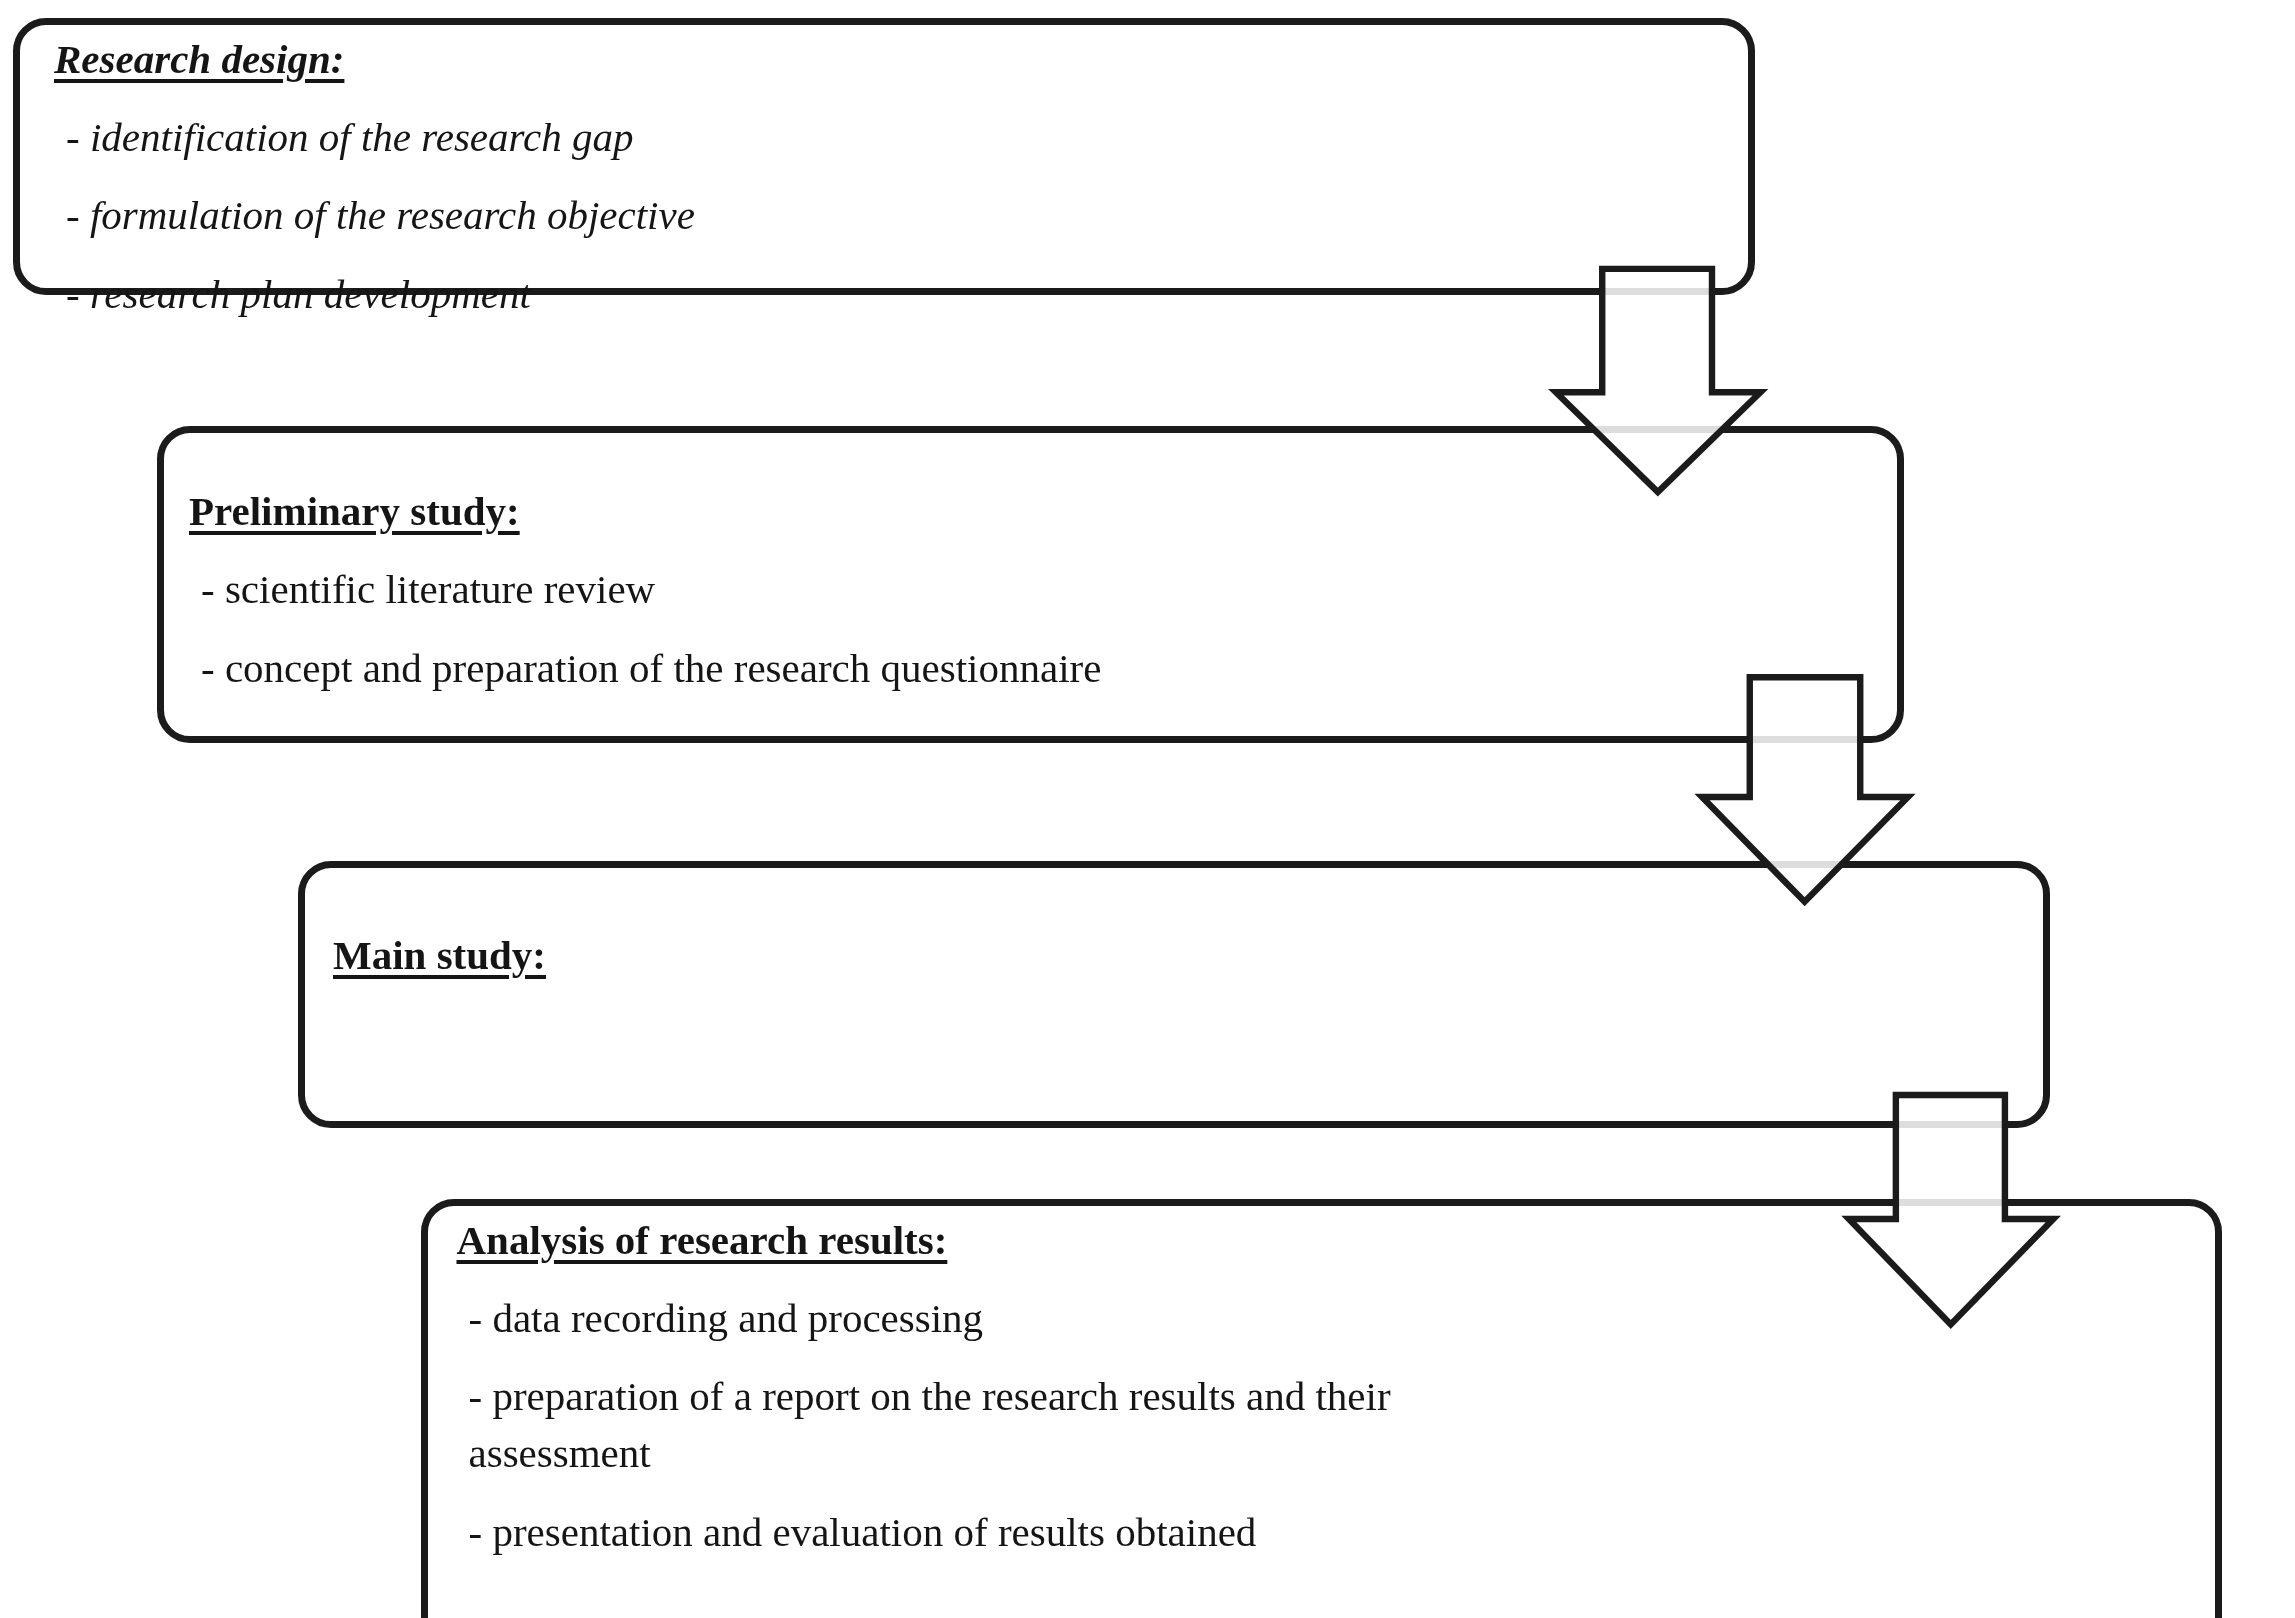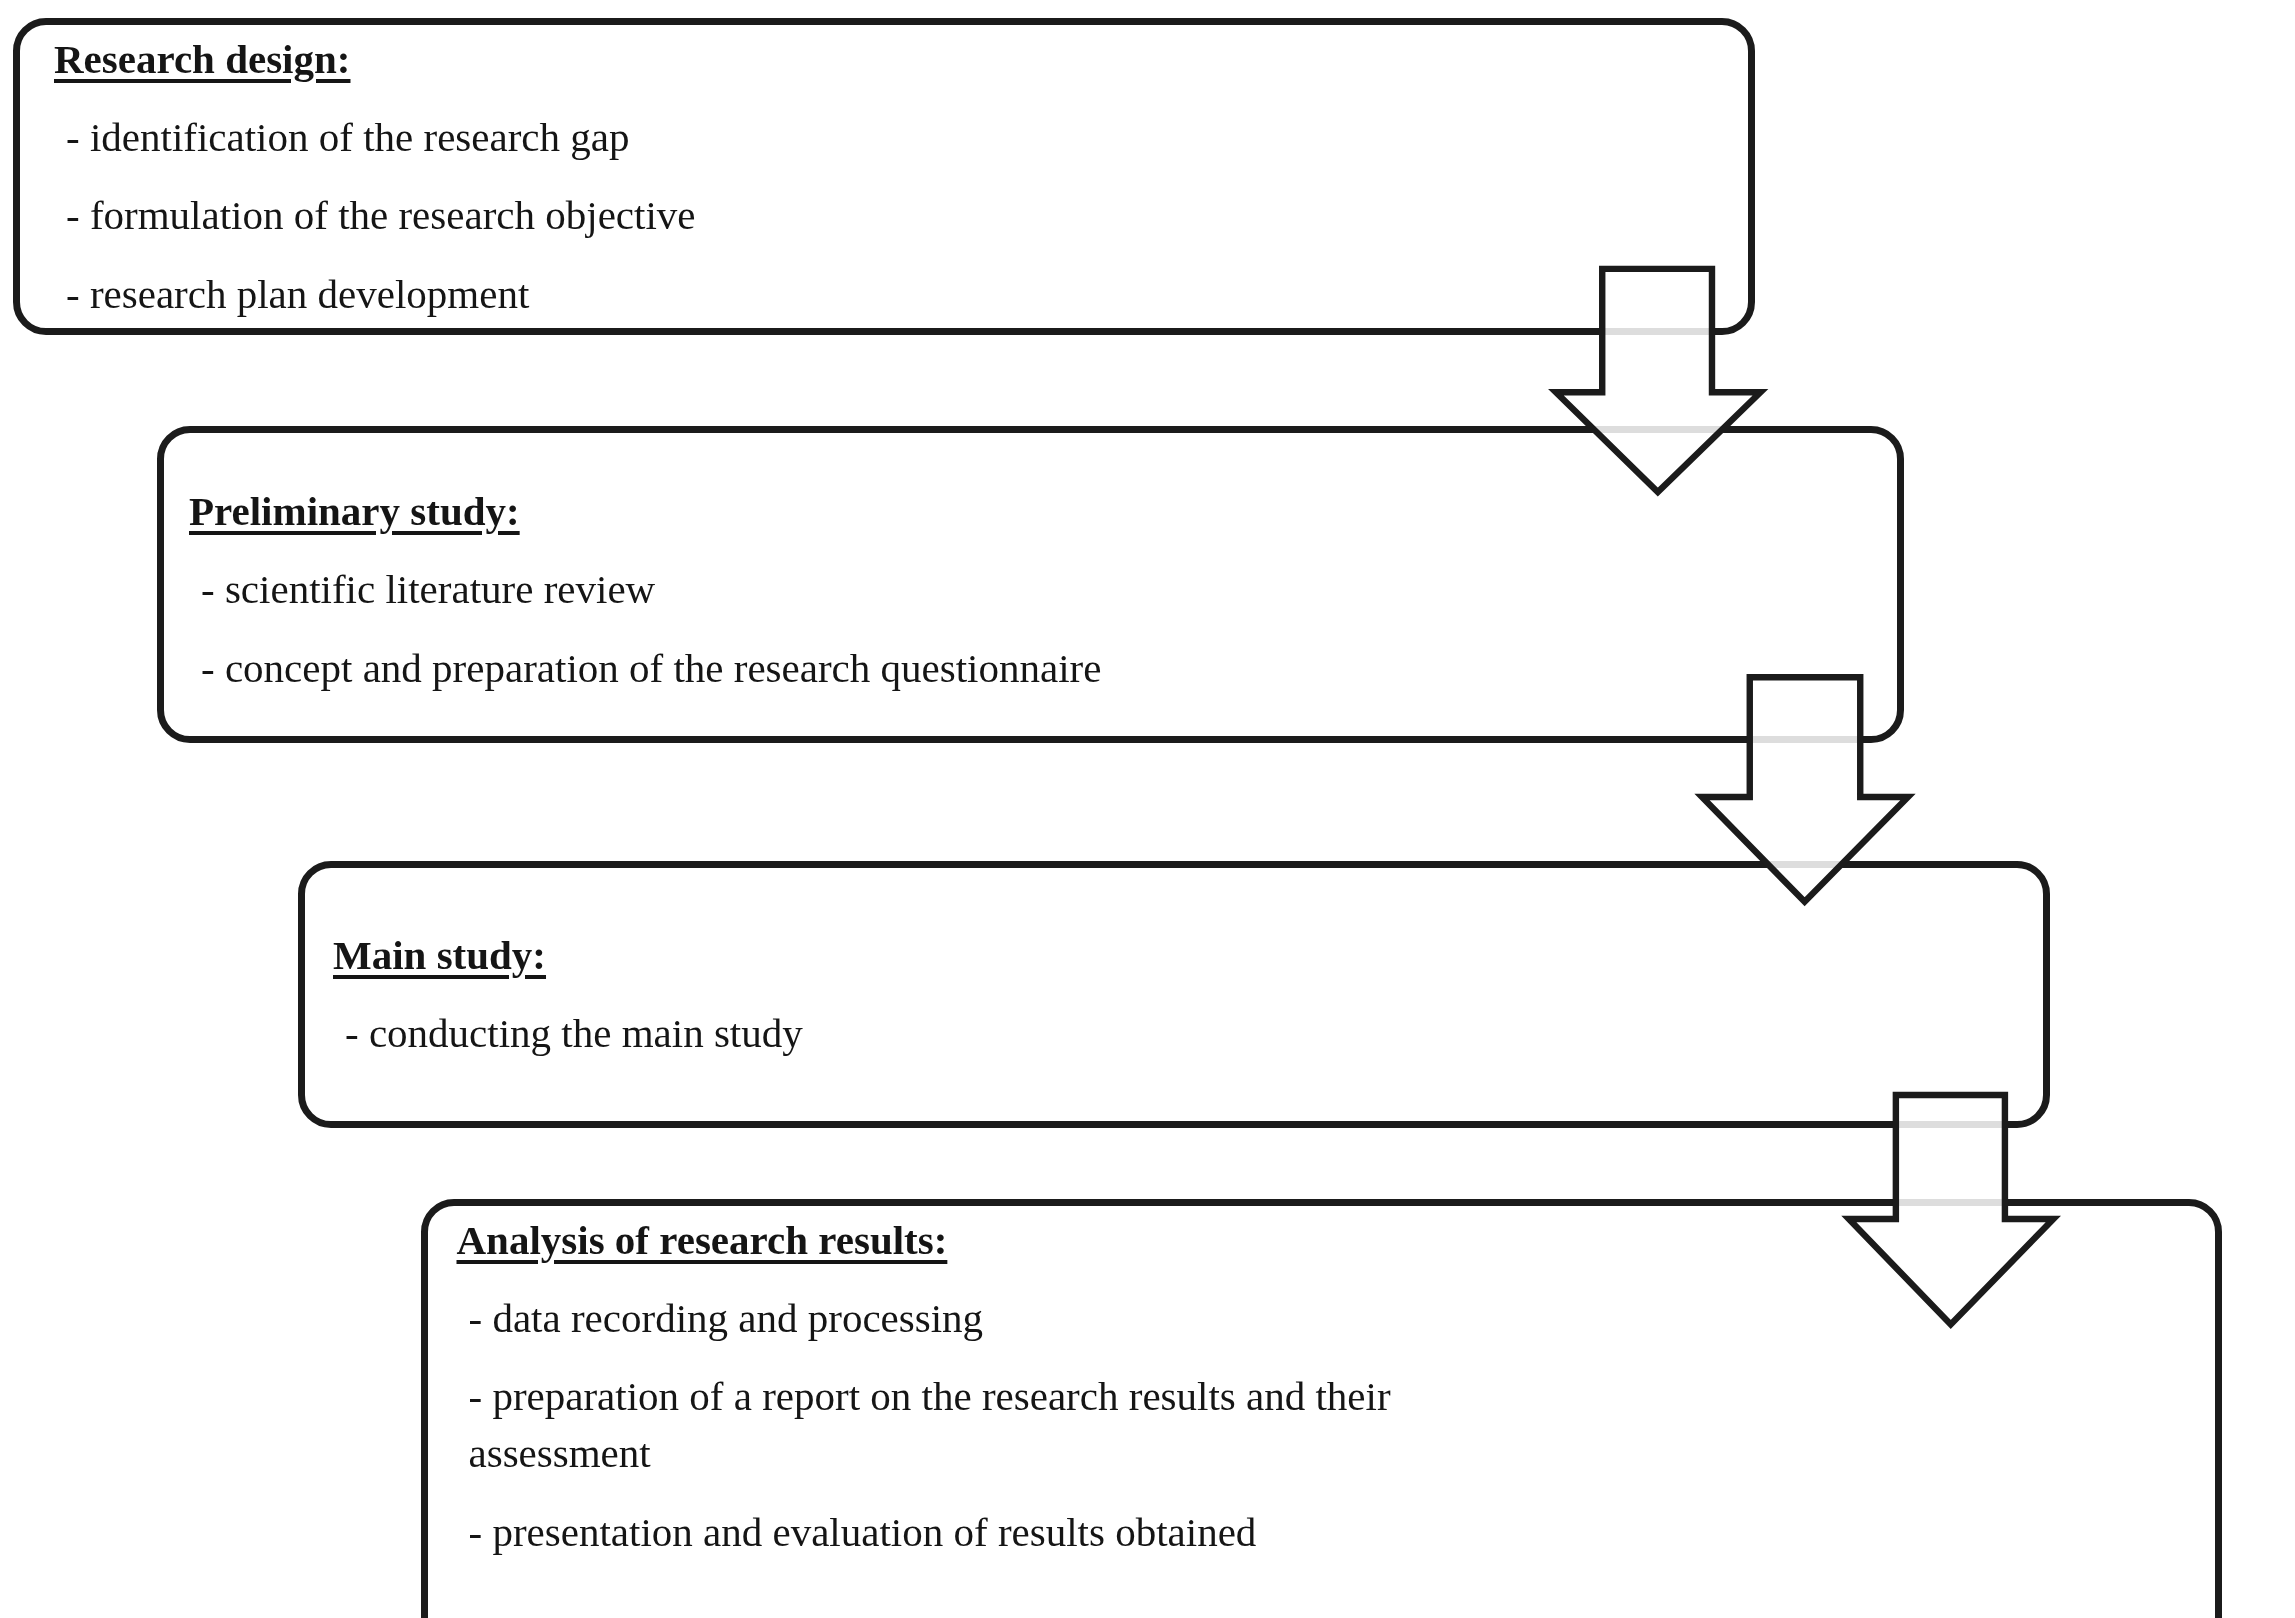--- a/index.html
+++ b/index.html
@@ -29,21 +29,21 @@
     line-height: 57px;
     white-space: pre-line;
   }
   .box p + p { margin-top: 21.4px; margin-left: 12px; }
   .box .title {
     font-weight: bold;
     text-decoration: underline;
     text-decoration-thickness: 3.6px;
     text-underline-offset: 6.4px;
   }
-  #box-0 { left: 13px;  top: 18px;   width: 1742px; height: 317px; padding: 5.7px 43px 0 34px; }
+  #box-0 { left: 13px;  top: 18px;   width: 1742px; height: 277px; padding: 5.7px 43px 0 34px; font-style: italic; }
   #box-1 { left: 157px; top: 426px;  width: 1747px; height: 317px; padding: 50px 43px 0 25px; }
   #box-2 { left: 298px; top: 861px; width: 1752px; height: 267px; padding: 59px 43px 0 28px; }
   #box-3 { left: 421px; top: 1199px; width: 1801px; height: 524px; padding: 5.7px 43px 0 28.5px; }
   .arrows {
     position: absolute;
     left: 0; top: 0;
     width: 2295px;
     height: 1619px;
     pointer-events: none;
   }
@@ -67,21 +67,20 @@
   </div>
 
   <div class="box" id="box-1">
     <p class="title">Preliminary study:</p>
     <p>- scientific literature review</p>
     <p>- concept and preparation of the research questionnaire</p>
   </div>
 
   <div class="box" id="box-2">
     <p class="title">Main study:</p>
-    <p>- conducting the main study</p>
   </div>
 
   <div class="box" id="box-3">
     <p class="title">Analysis of research results:</p>
     <p>- data recording and processing</p>
     <p>- preparation of a report on the research results and their
 assessment</p>
     <p>- presentation and evaluation of results obtained</p>
   </div>
 

